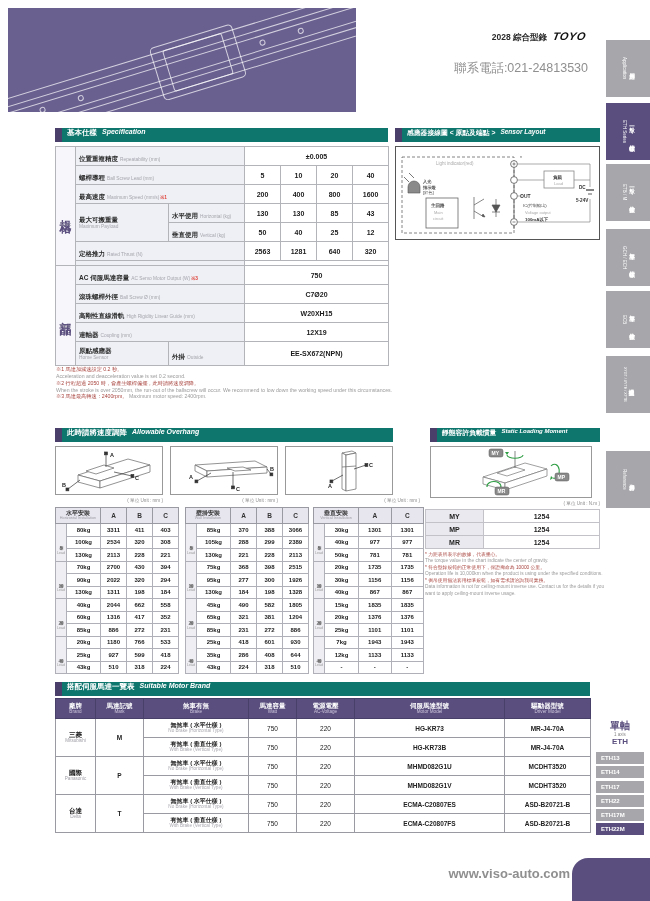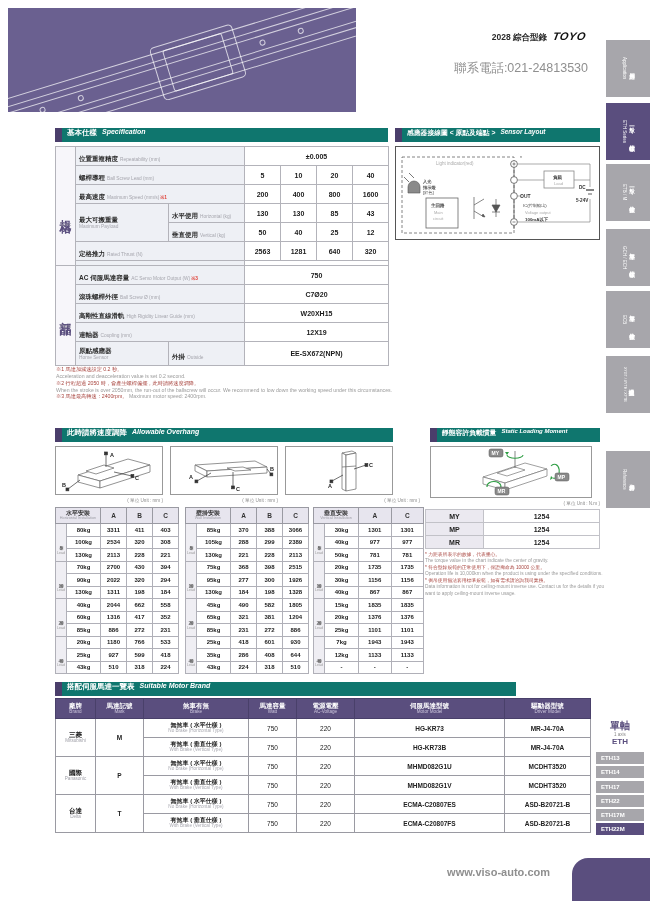--- a/index.html
+++ b/index.html
@@ -94,21 +94,21 @@
 
   
   .axis-label{position:absolute;left:596px;top:720px;width:48px;text-align:center;line-height:1.15;}
   .axis-zh{font-size:10px;font-weight:bold;color:#5a4e7e;display:block;}
   .axis-en{font-size:4.5px;color:#888;display:block;}
   .axis-code{font-size:8px;font-weight:bold;color:#5a4e7e;display:block;}
   #eth-list{position:absolute;left:596px;top:752px;width:48px;}
   .eth-btn{height:12px;margin-bottom:2.3px;background:#a7a6ab;color:#fff;font-size:6px;font-weight:bold;line-height:12px;padding-left:5px;}
   .eth-btn.active{background:#5a4e7e;}
 
-  .url{position:absolute;left:420px;top:866px;width:130px;text-align:right;font-size:11px;font-weight:bold;color:#8f8f8f;}
+  .url{position:absolute;left:440px;top:866px;width:130px;text-align:right;font-size:13px;font-weight:bold;color:#8f8f8f;}
   .corner{position:absolute;right:0;top:858px;width:78px;height:43px;background:#5a4e7e;border-top-left-radius:16px;}
 
   svg text{font-family:"Liberation Sans",sans-serif;}
 </style>
 </head>
 <body>
 
 <div id="page">
 
   <div class="banner">
@@ -478,21 +478,21 @@
     </table>
   <div class="m-notes">
     <div class="mz">* 力距表所表示的數據，代表重心。</div>
     <div class="me">The torque value in the chart indicate the center of gravity.</div>
     <div class="mz">* 符合型錄規範的正常使用下，保證壽命為 10000 公里。</div>
     <div class="me">Operation life is 10,000km when the product is using under the specified conditions.</div>
     <div class="mz">* 倒吊使用無法套用標準規範，如有需求請洽詢我司業務。</div>
     <div class="me">Data information is not for ceiling-mount inverse use. Contact us for the details if you want to apply ceiling-mount inverse usage.</div>
   </div>
 
-  <div class="sec" style="left:55px;top:682px;width:461px;">
+  <div class="sec" style="left:55px;top:682px;width:535px;">
     <span class="sq"></span>
     <span class="tzh">搭配伺服馬達一覽表</span>
     <span class="ten">Suitable Motor Brand</span>
   </div>
   <div id="motor-slot">
       <table class="mt">
         <colgroup>
           <col style="width: 40px;">
           <col style="width: 48px;">
           <col style="width: 105px;">

